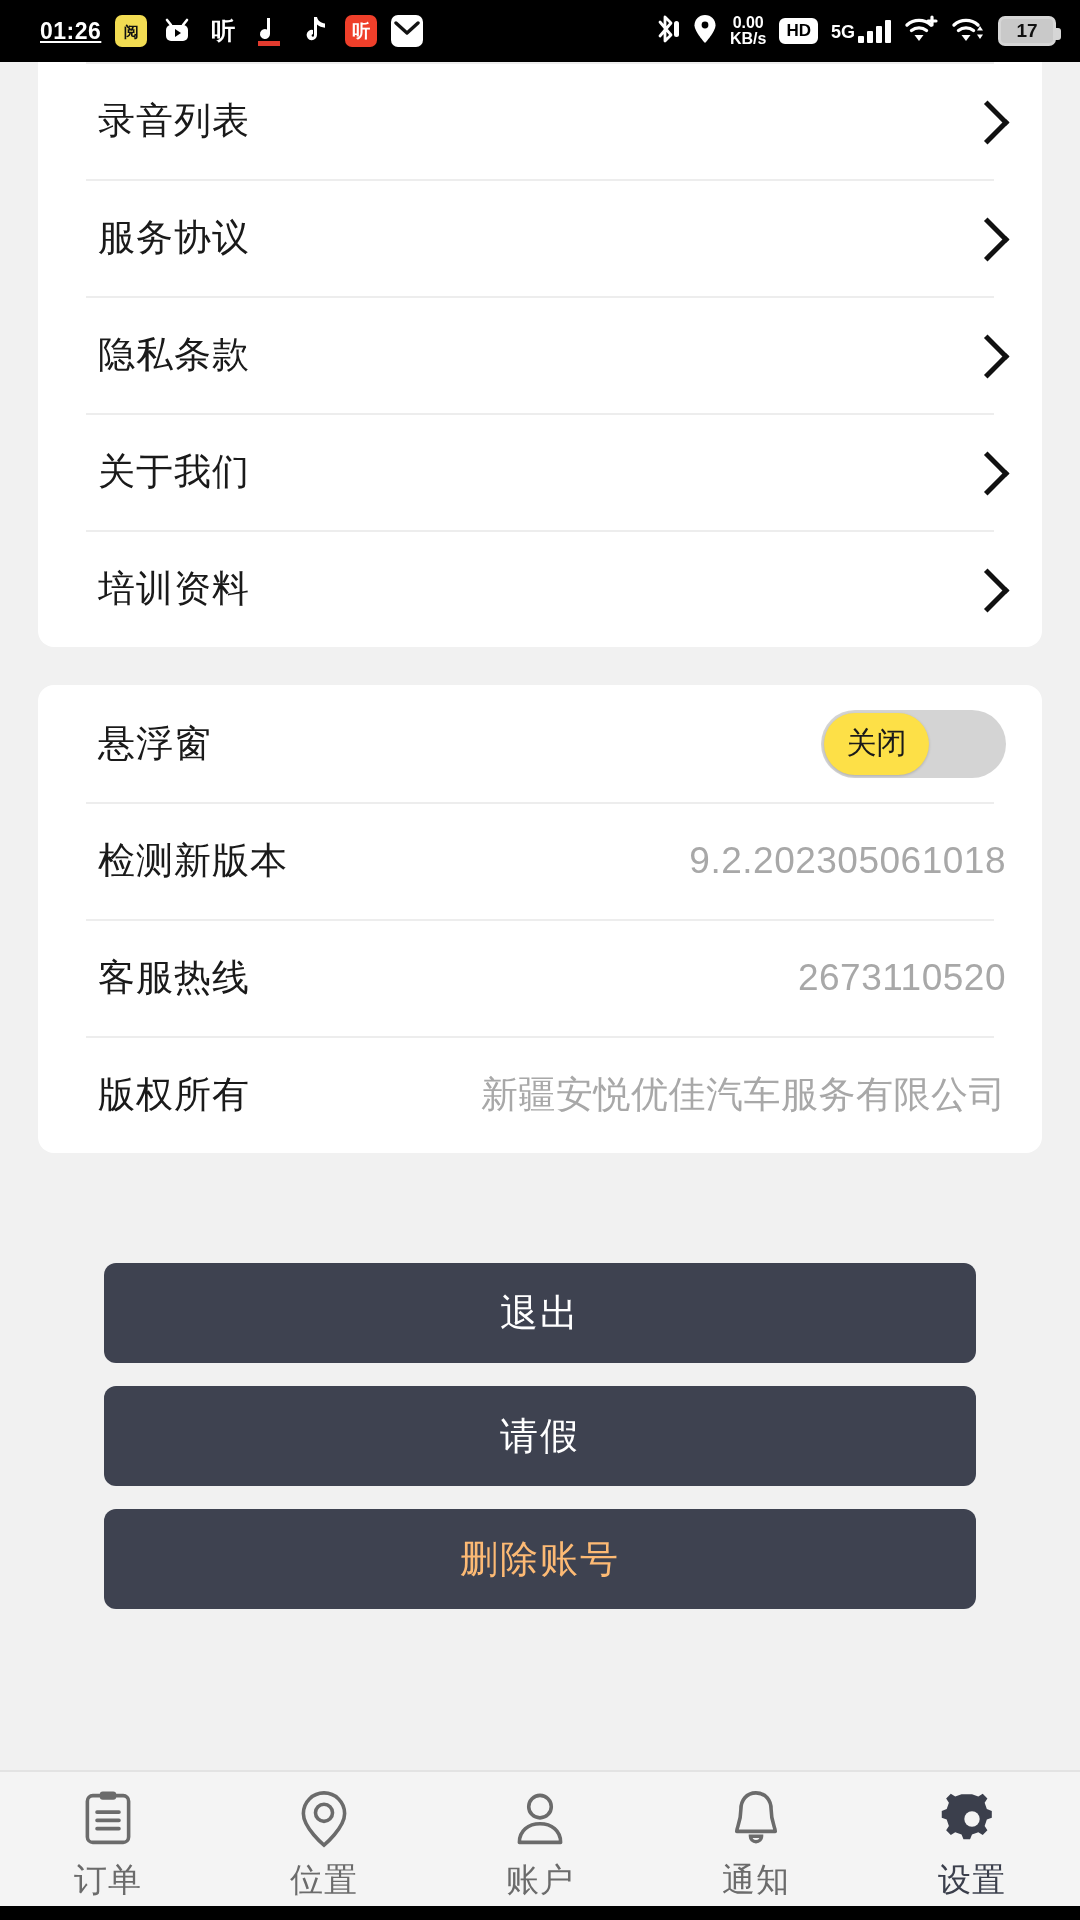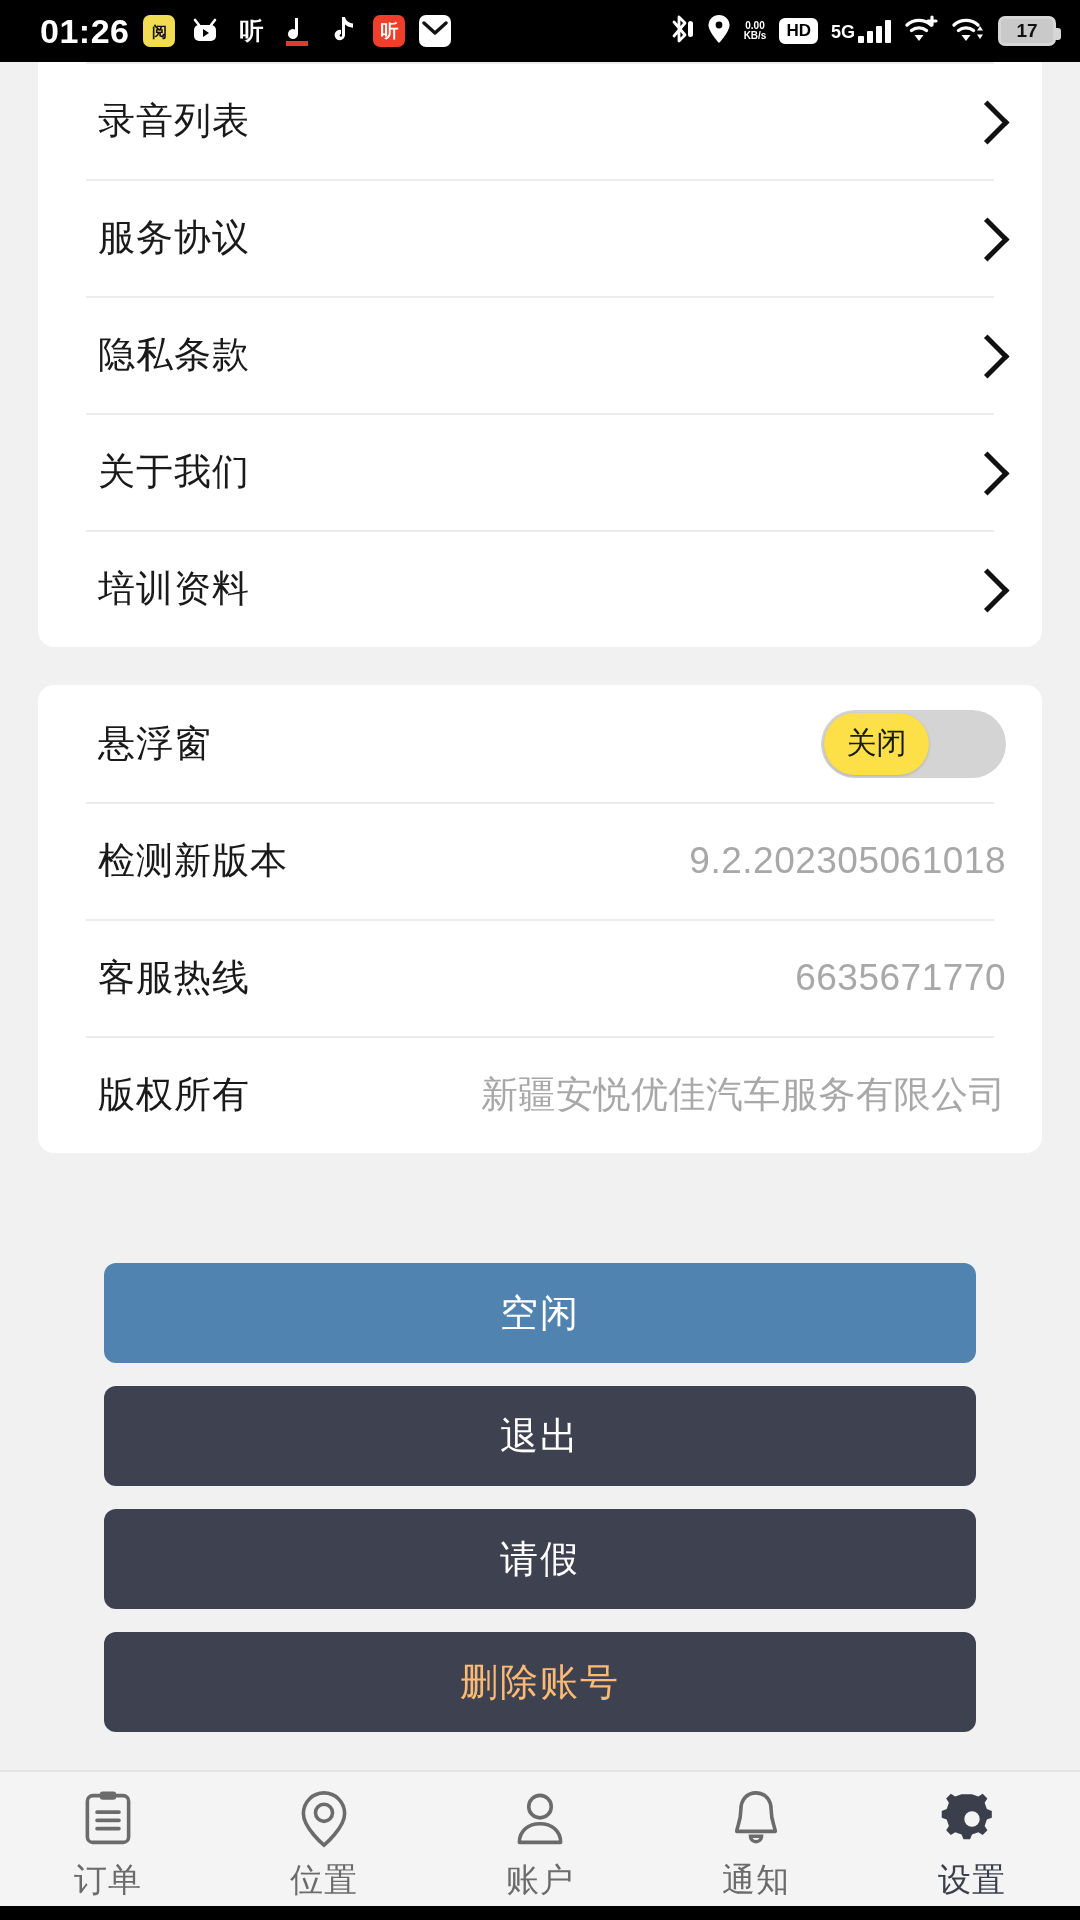--- a/index.html
+++ b/index.html
@@ -11,29 +11,29 @@
   }
   #screen { position:relative; width:1080px; height:1920px; background:#f1f1f1; display:flex; flex-direction:column; }
 
   
   .statusbar {
     height:62px; background:#000; color:#fff;
     display:flex; align-items:center; justify-content:space-between;
     padding:0 24px 0 40px; flex:none;
   }
   .sb-left { display:flex; align-items:center; gap:14px; }
-  .sb-time { font-size:34px; font-weight:bold; letter-spacing:0.5px; }
+  .sb-time { font-size:23px; font-weight:bold; letter-spacing:0.5px;text-decoration:underline; }
   .sb-right { display:flex; align-items:center; gap:13px; }
   .appicon { width:32px; height:32px; display:flex; align-items:center; justify-content:center;
              font-size:20px; font-weight:bold; border-radius:7px; line-height:1; }
   .ai-yellow { background:#f2dc52; color:#111; font-size:15px; }
   .ai-red { background:#ef3f2a; color:#fff; font-size:18px; }
   .ai-white { background:#fff; color:#111; }
   .ai-plain { background:transparent; color:#fff; }
-  .netspeed { display:flex; flex-direction:column; align-items:center; line-height:1.02; font-size:10px; font-weight:bold; }
+  .netspeed { display:flex; flex-direction:column; align-items:center; line-height:1.02; font-size:16px; font-weight:bold; }
   .hdbox { border:3px solid #fff; border-radius:6px; padding:0 4px; font-size:17px; font-weight:bold; background:#fff; color:#000; }
   .sig { display:flex; align-items:flex-end; gap:3px; height:24px; }
   .sig i { display:block; width:6px; background:#fff; border-radius:1px; }
   .sig i:nth-child(1){height:7px} .sig i:nth-child(2){height:12px}
   .sig i:nth-child(3){height:17px} .sig i:nth-child(4){height:23px}
   .fiveg { font-size:18px; font-weight:bold; line-height:1; margin-bottom:2px; }
   .battery { width:58px; height:30px; border:3px solid #d6d6d6; border-radius:7px; background:#c9c9c9;
              color:#111; font-size:19px; font-weight:bold; display:flex; align-items:center;
              justify-content:center; position:relative; }
   .battery:after { content:""; position:absolute; right:-8px; top:9px; width:6px; height:12px;
@@ -216,30 +216,29 @@
         <span class="toggle">
           <span class="thumb">关闭</span>
         </span>
       </div>
       <div class="row">
         <span class="row-label">检测新版本</span>
         <span class="row-value">9.2.202305061018</span>
       </div>
       <div class="row">
         <span class="row-label">客服热线</span>
-        <span class="row-value">6635671770</span>
+        <span class="row-value">2673110520</span>
       </div>
       <div class="row">
         <span class="row-label">版权所有</span>
         <span class="row-value">新疆安悦优佳汽车服务有限公司</span>
       </div>
     </div>
 
     <div class="actions">
-      <div class="btn btn-blue">空闲</div>
       <div class="btn btn-dark">退出</div>
       <div class="btn btn-dark">请假</div>
       <div class="btn btn-dark btn-danger-text">删除账号</div>
     </div>
   </div>
 
   <div class="tabbar">
     <div class="tab">
       <span>
         <svg width="66" height="66" viewBox="0 0 48 48">

